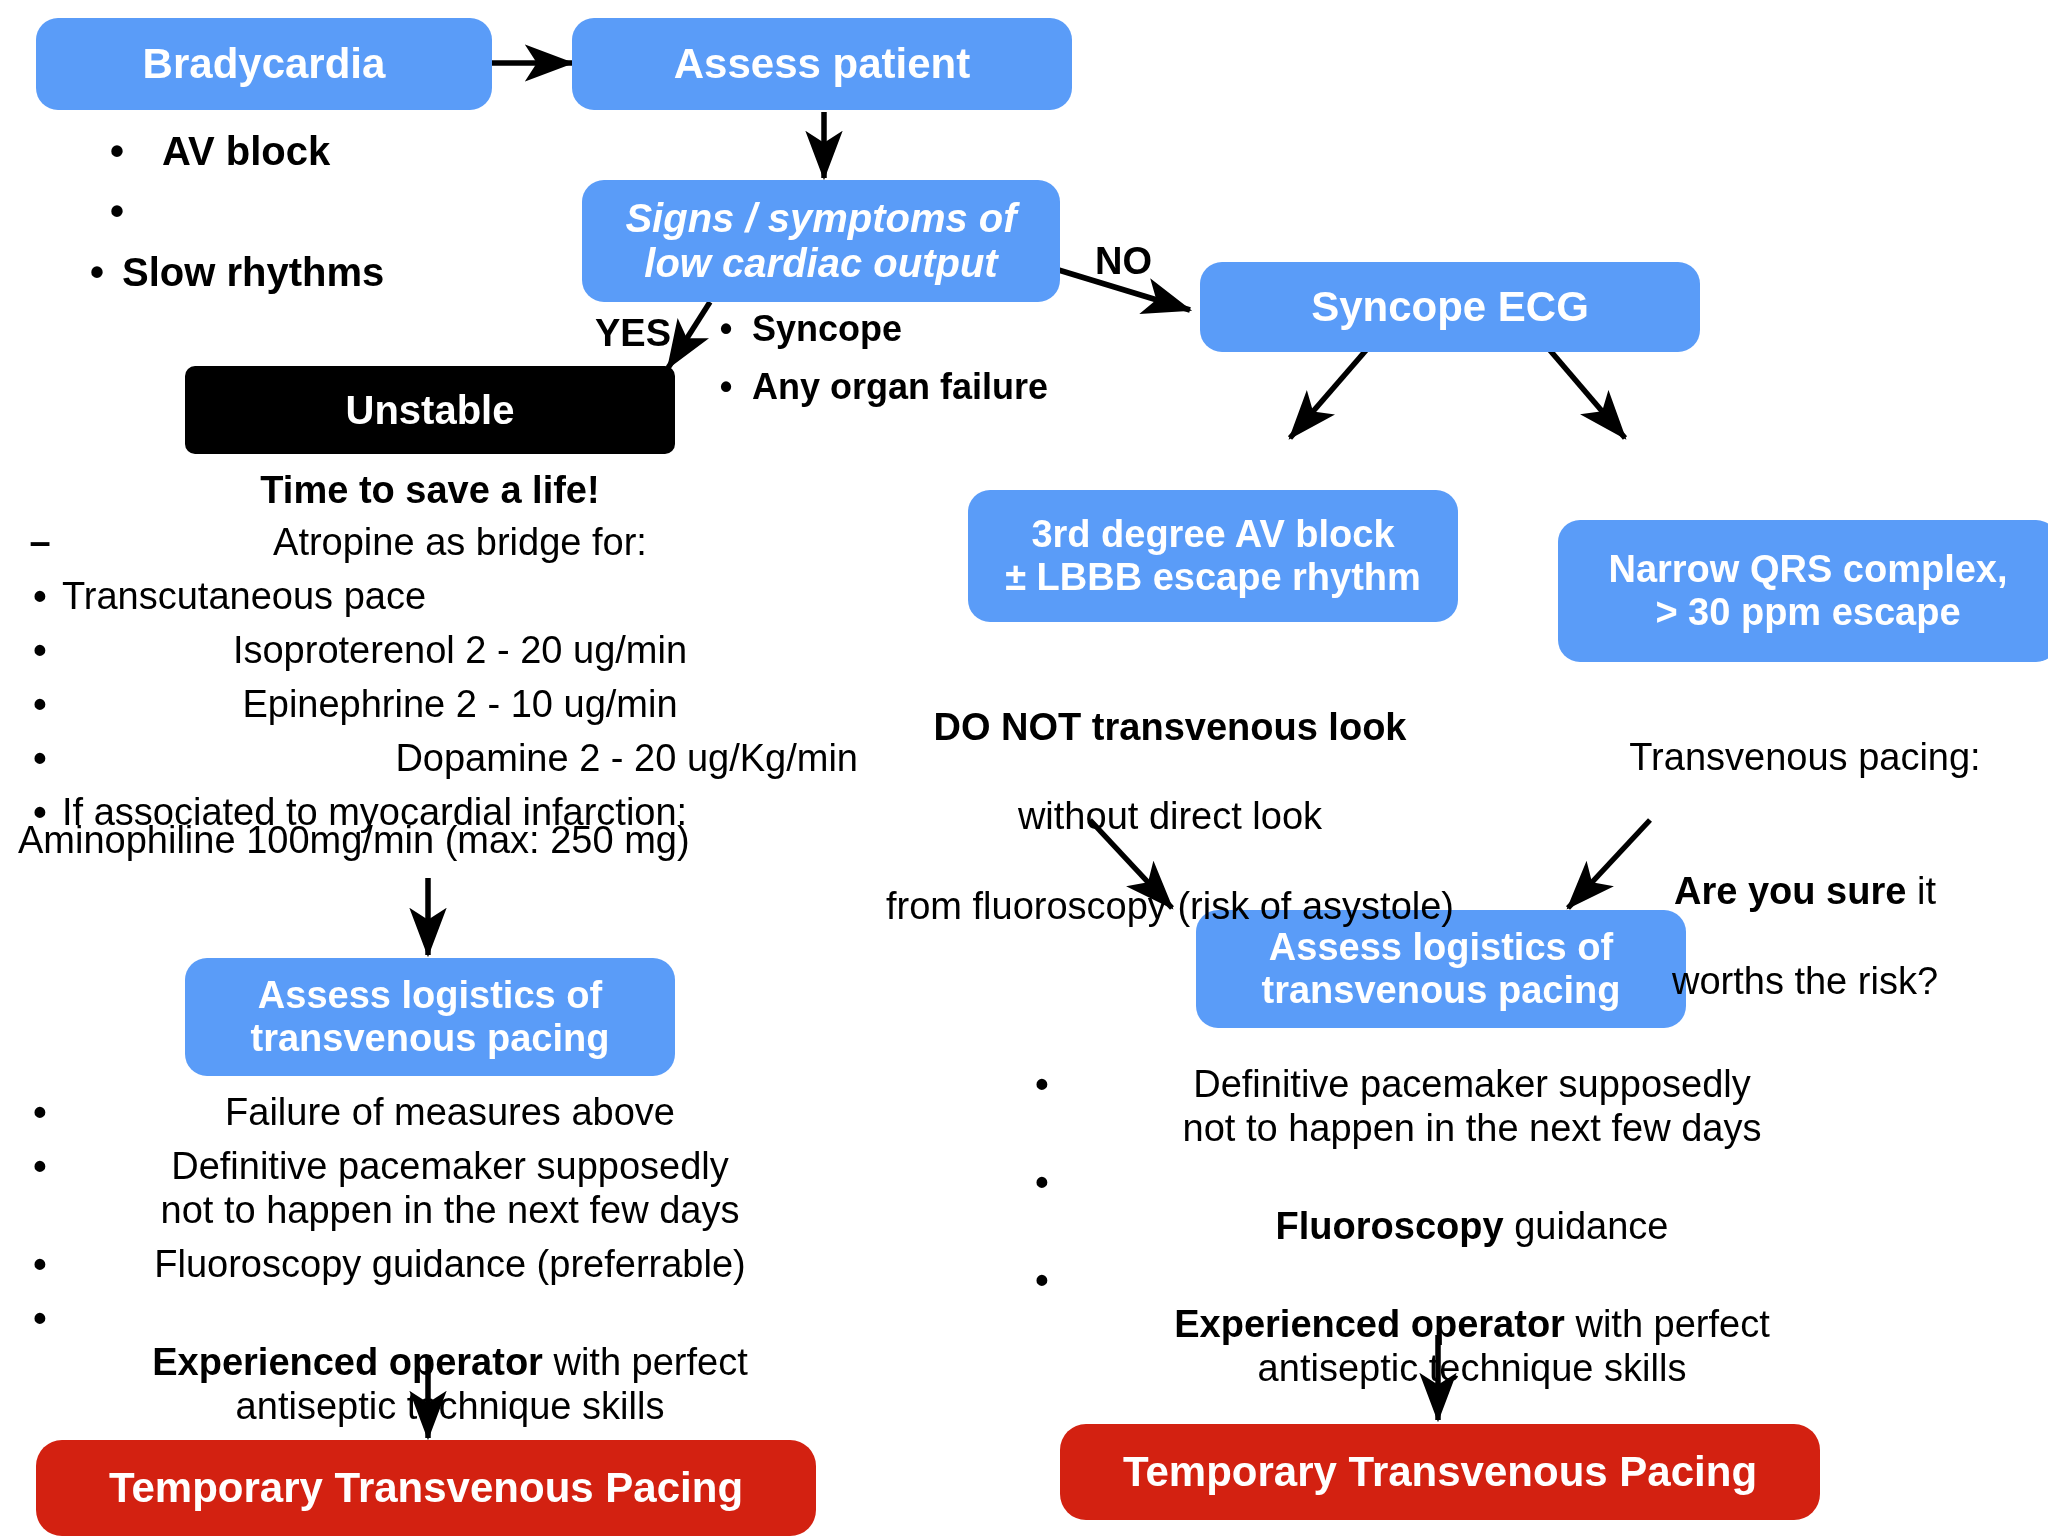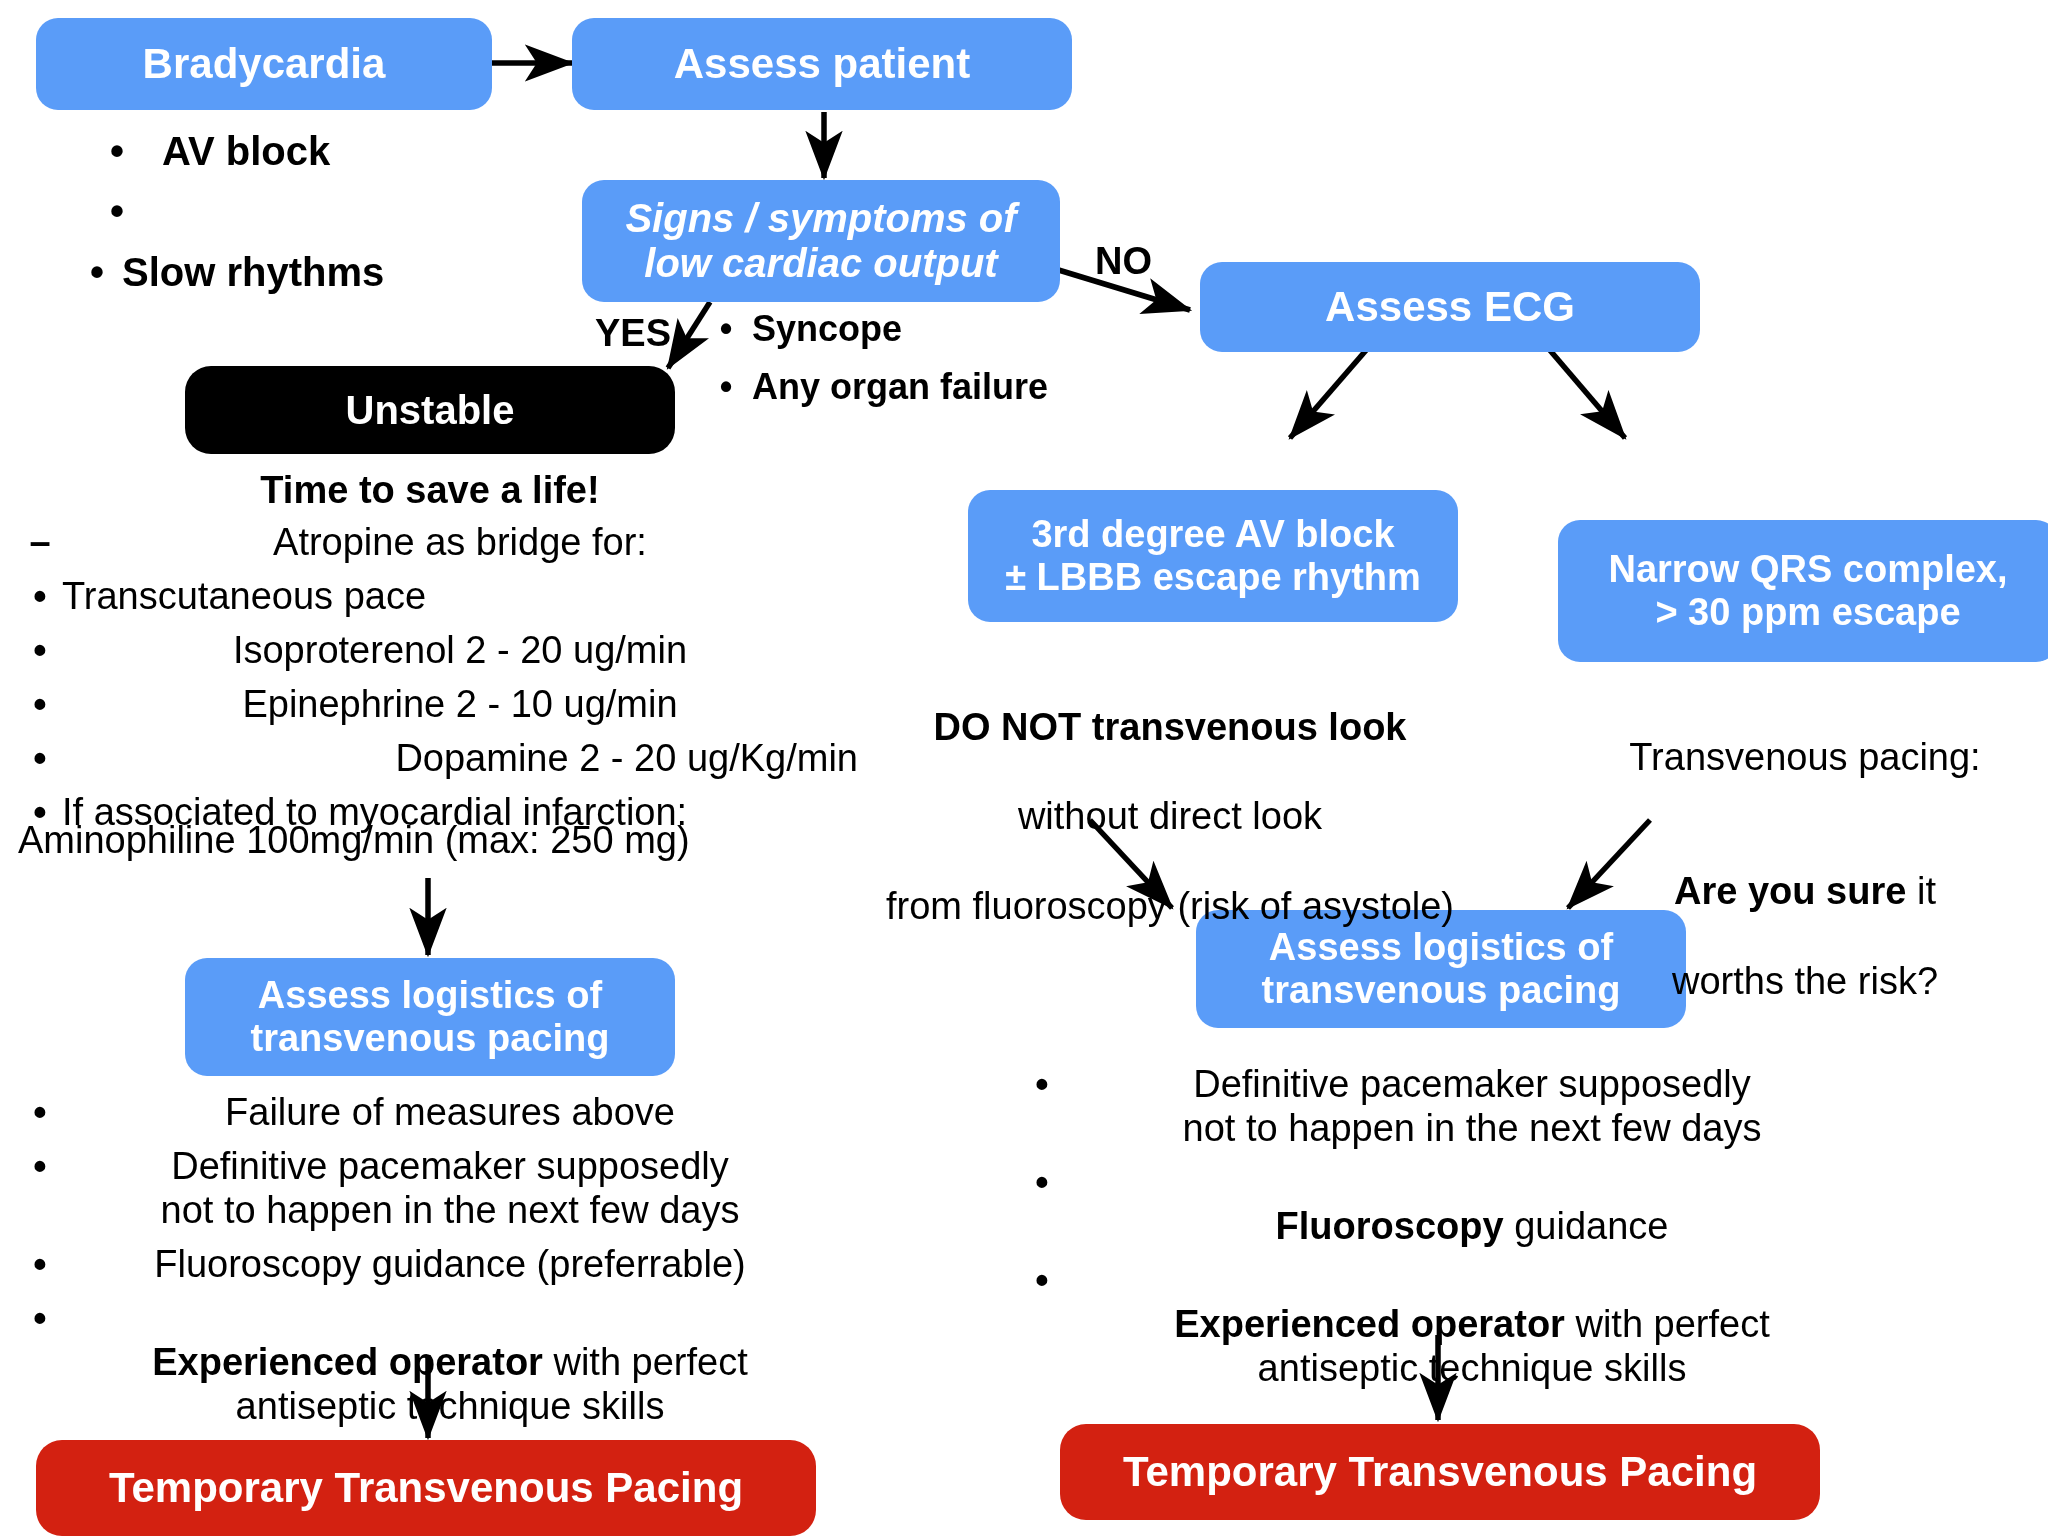--- a/index.html
+++ b/index.html
@@ -25,21 +25,21 @@
     justify-content: center;
     text-align: center;
     color: #ffffff;
     font-weight: 700;
     line-height: 1.12;
     border-radius: 22px;
     padding: 6px 14px;
     white-space: pre-line;
   }
   .node.blue  { background: #5a9cf8; }
-  .node.black { background: #000000; border-radius: 26px; }
+  .node.black { background: #000000; border-radius: 10px; }
   .node.red   { background: #d32111; border-radius: 26px; }
 
   
   .txt {
     position: absolute;
     color: #000000;
     line-height: 1.18;
     white-space: pre-line;
   }
   .txt.center { text-align: center; }
@@ -113,21 +113,21 @@
 
   <div class="node blue" style="left:572px; top:18px; width:500px; height:92px; font-size:42px;">Assess patient</div>
 
   <div class="node blue" style="left:36px; top:18px; width:456px; height:92px; font-size:42px;">Bradycardia</div>
 
   <div class="node blue" style="left:582px; top:180px; width:478px; height:122px; font-size:40px;font-style:italic;">Signs / symptoms of
 low cardiac output</div>
 
   <div class="node black" style="left:185px; top:366px; width:490px; height:88px; font-size:40px;">Unstable</div>
 
-  <div class="node blue" style="left:1200px; top:262px; width:500px; height:90px; font-size:42px;">Assess ECG</div>
+  <div class="node blue" style="left:1200px; top:262px; width:500px; height:90px; font-size:42px;">Syncope ECG</div>
 
   <div class="node blue" style="left:968px; top:490px; width:490px; height:132px; font-size:38px;">3rd degree AV block
 ± LBBB escape rhythm</div>
 
   <div class="node blue" style="left:1558px; top:520px; width:500px; height:142px; font-size:38px;">Narrow QRS complex,
 &gt; 30 ppm escape</div>
 
   <div class="node blue" style="left:185px; top:958px; width:490px; height:118px; font-size:38px;">Assess logistics of
 transvenous pacing</div>
 

